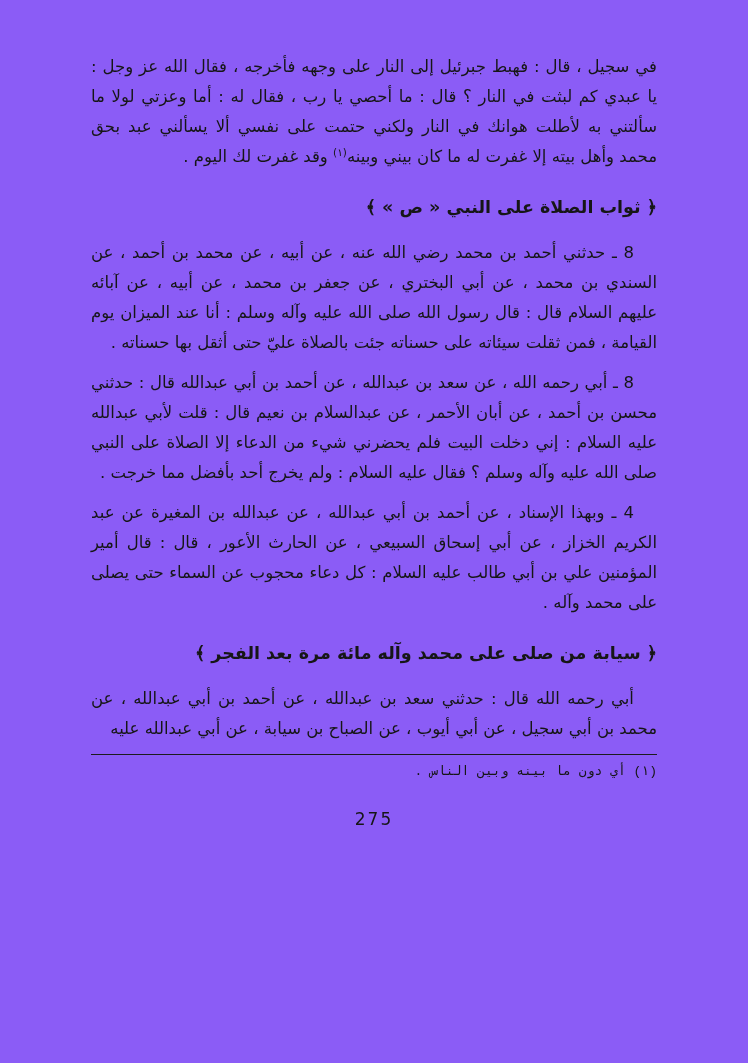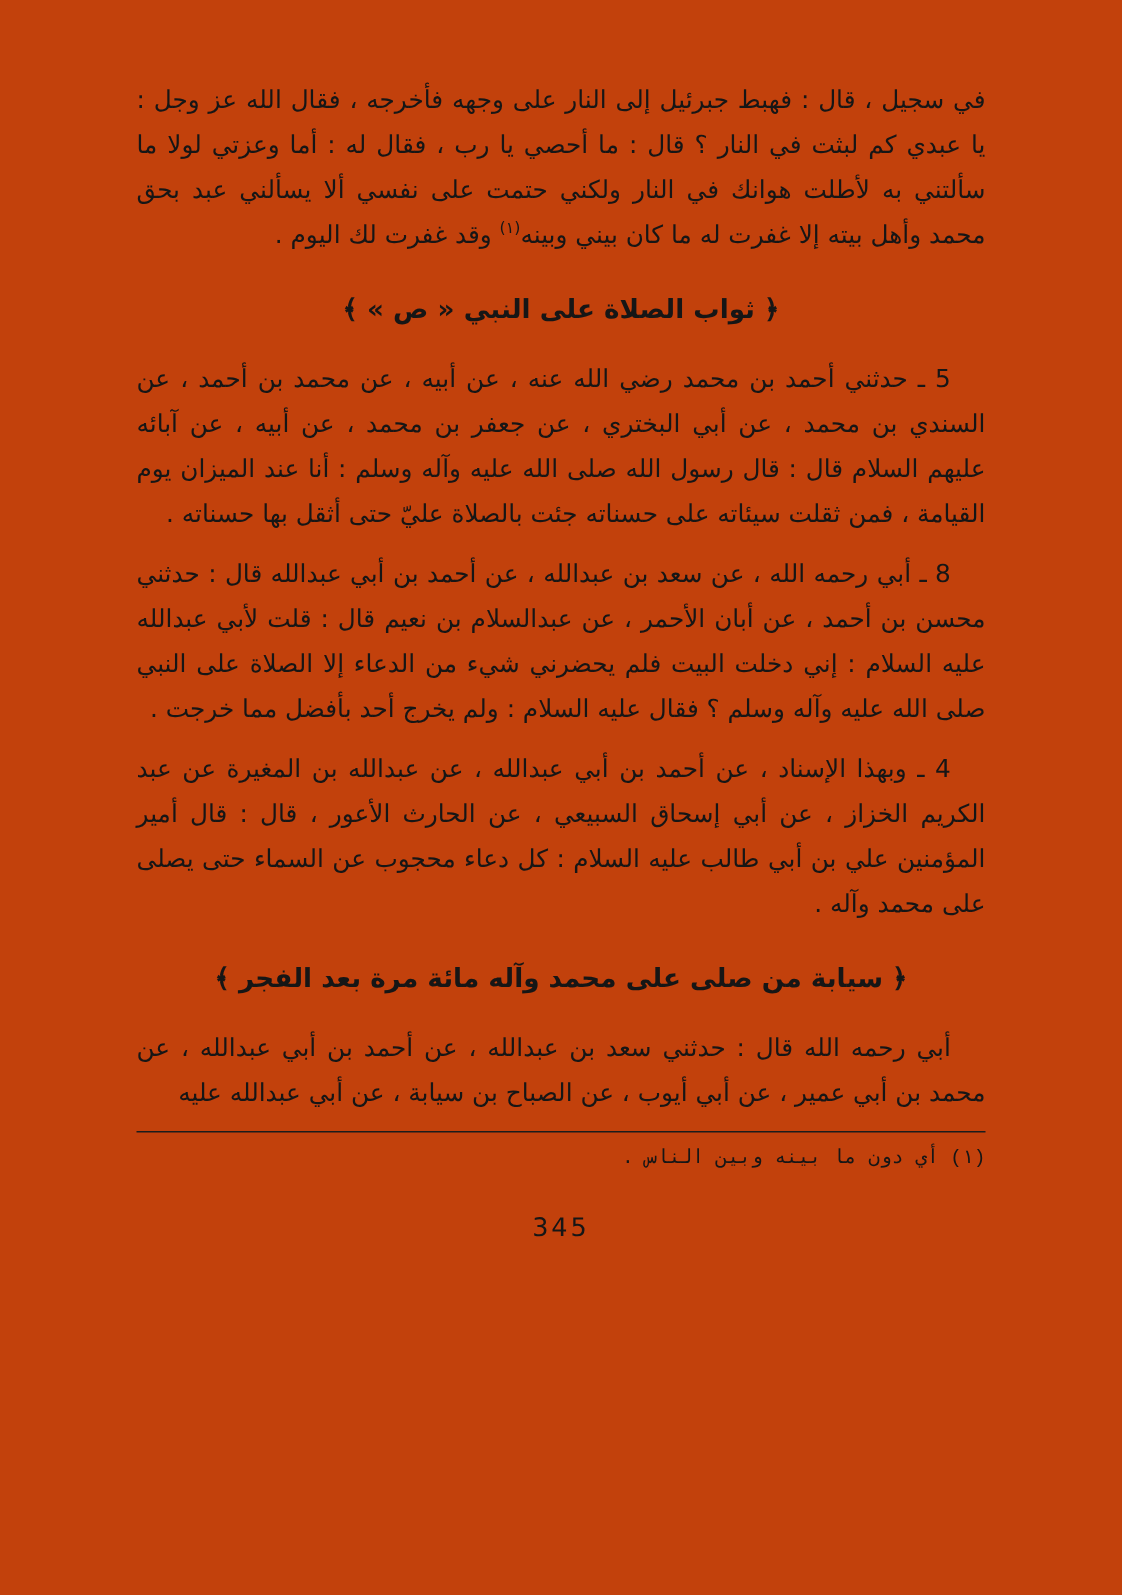--- a/index.html
+++ b/index.html
@@ -5,21 +5,21 @@
   html, body {
     margin: 0;
     padding: 0;
     background: #ffffff;
   }
   .page {
     position: relative;
     width: 748px;
     height: 1063px;
     margin: 0 auto;
-    background: #c2410c;
+    background: #8b5cf6;
     overflow: hidden;
     font-family: "DejaVu Sans", sans-serif;
     color: #161616;
     box-sizing: border-box;
   }
   .content {
     width: 566px;
     margin: 0 auto;
     padding-top: 52px;
     direction: rtl;
@@ -27,21 +27,20 @@
     font-size: 16.5px;
     line-height: 1.82;
   }
   .para {
     margin: 0 0 10px 0;
   }
   .para.indent {
     text-indent: 1.4em;
   }
   .heading {
-    text-align: center;
     text-indent: 0;
     font-weight: bold;
     font-size: 17.5px;
     margin: 20px 0 14px 0;
   }
   sup.fnref {
     font-size: 10.5px;
     line-height: 0;
   }
   .footnote-area {
@@ -71,31 +70,31 @@
 </head>
 <body>
 
 <div class="page">
   <div class="content">
 
     <p class="para"><span>في سجيل ، قال : فهبط جبرئيل إلى النار على وجهه فأخرجه ، فقال الله عز وجل : يا عبدي كم لبثت في النار ؟ قال : ما أحصي يا رب ، فقال له : أما وعزتي لولا ما سألتني به لأطلت هوانك في النار ولكني حتمت على نفسي ألا يسألني عبد بحق محمد وأهل بيته إلا غفرت له ما كان بيني وبينه</span><sup class="fnref">(١)</sup><span> وقد غفرت لك اليوم .</span></p>
 
     <h2 class="heading">﴿ ثواب الصلاة على النبي « ص » ﴾</h2>
 
-    <p class="para indent">5 ـ حدثني أحمد بن محمد رضي الله عنه ، عن أبيه ، عن محمد بن أحمد ، عن السندي بن محمد ، عن أبي البختري ، عن جعفر بن محمد ، عن أبيه ، عن آبائه عليهم السلام قال : قال رسول الله صلى الله عليه وآله وسلم : أنا عند الميزان يوم القيامة ، فمن ثقلت سيئاته على حسناته جئت بالصلاة عليّ حتى أثقل بها حسناته .</p>
+    <p class="para indent">8 ـ حدثني أحمد بن محمد رضي الله عنه ، عن أبيه ، عن محمد بن أحمد ، عن السندي بن محمد ، عن أبي البختري ، عن جعفر بن محمد ، عن أبيه ، عن آبائه عليهم السلام قال : قال رسول الله صلى الله عليه وآله وسلم : أنا عند الميزان يوم القيامة ، فمن ثقلت سيئاته على حسناته جئت بالصلاة عليّ حتى أثقل بها حسناته .</p>
 
     <p class="para indent">8 ـ أبي رحمه الله ، عن سعد بن عبدالله ، عن أحمد بن أبي عبدالله قال : حدثني محسن بن أحمد ، عن أبان الأحمر ، عن عبدالسلام بن نعيم قال : قلت لأبي عبدالله عليه السلام : إني دخلت البيت فلم يحضرني شيء من الدعاء إلا الصلاة على النبي صلى الله عليه وآله وسلم ؟ فقال عليه السلام : ولم يخرج أحد بأفضل مما خرجت .</p>
 
     <p class="para indent">4 ـ وبهذا الإسناد ، عن أحمد بن أبي عبدالله ، عن عبدالله بن المغيرة عن عبد الكريم الخزاز ، عن أبي إسحاق السبيعي ، عن الحارث الأعور ، قال : قال أمير المؤمنين علي بن أبي طالب عليه السلام : كل دعاء محجوب عن السماء حتى يصلى على محمد وآله .</p>
 
     <h2 class="heading">﴿ سيابة من صلى على محمد وآله مائة مرة بعد الفجر ﴾</h2>
 
-    <p class="para indent">أبي رحمه الله قال : حدثني سعد بن عبدالله ، عن أحمد بن أبي عبدالله ، عن محمد بن أبي عمير ، عن أبي أيوب ، عن الصباح بن سيابة ، عن أبي عبدالله عليه</p>
+    <p class="para indent">أبي رحمه الله قال : حدثني سعد بن عبدالله ، عن أحمد بن أبي عبدالله ، عن محمد بن أبي سجيل ، عن أبي أيوب ، عن الصباح بن سيابة ، عن أبي عبدالله عليه</p>
 
   </div>
 
   <div class="footnote-area">
     <hr class="footnote-rule">
     <p class="footnote">(١) أي دون ما بينه وبين الناس .</p>
   </div>
 
-  <div class="page-number">345</div>
+  <div class="page-number">275</div>
 </div>
 
 </body></html>

